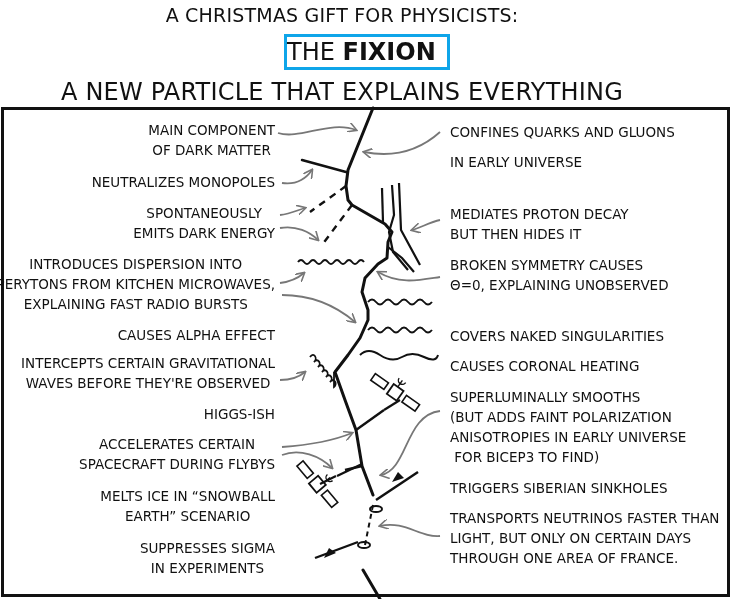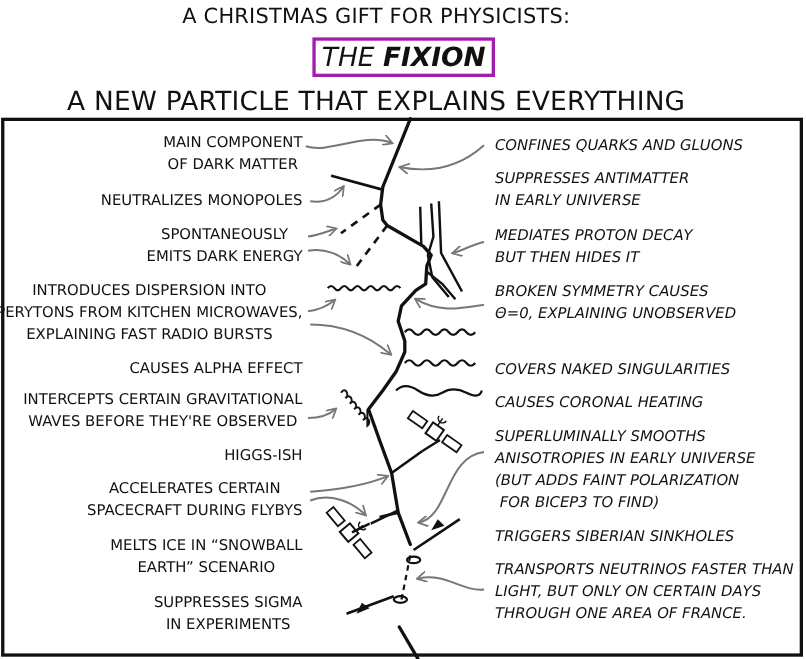--- a/index.html
+++ b/index.html
@@ -2,30 +2,30 @@
 <html><head>
 <meta charset="utf-8">
 <style>
   html, body { margin: 0; padding: 0; background: #ffffff; }
   body { width: 733px; height: 599px; position: relative; overflow: hidden;
          font-family: "DejaVu Sans", sans-serif; color: #111; }
   .title-line { position: absolute; left: 0; width: 612px; text-align: center;
                 text-transform: uppercase; letter-spacing: 0.2px; margin-left: 36px; }
   #t1 { top: 4px; font-size: 19px; }
   #fix-box { position: absolute; left: 284px; top: 34px; width: 166px; height: 36px;
-             border: 3px solid #a21caf; box-sizing: border-box; text-align: center;
-             font-size: 24px; line-height: 30px; font-style: italic; }
+             border: 3px solid #0ea5e9; box-sizing: border-box; text-align: left;
+             font-size: 24px; line-height: 30px; }
   #fix-box b { font-weight: bold; }
   #t3 { top: 78px; font-size: 24px; }
   #panel { position: absolute; left: 1px; top: 107px; width: 729px; height: 490px;
            border: 3px solid #111; box-sizing: border-box; }
   .lbl { position: absolute; font-size: 13.5px; line-height: 20px; text-transform: uppercase;
          white-space: nowrap; }
   .left { text-align: center; right: 458px; }
-  .right { text-align: left; left: 450px; font-style: italic; }
+  .right { text-align: left; left: 450px; }
   svg#diagram { position: absolute; left: 0; top: 0; }
 </style>
 </head>
 <body>
 
 <div class="title-line" id="t1">A Christmas gift for physicists:</div>
 <div id="fix-box">
   <span>THE</span>
   <b>FIXION</b>
 </div>
@@ -157,41 +157,40 @@
 </div>
 <div class="lbl left" style="top:538px">
   <div>Suppresses sigma</div>
   <div>in experiments</div>
 </div>
 
 <div class="lbl right" style="top:122px">
   <div>Confines quarks and gluons</div>
 </div>
 <div class="lbl right" style="top:152px">
-  <div>Suppresses antimatter</div>
   <div>in early universe</div>
 </div>
 <div class="lbl right" style="top:204px">
   <div>Mediates proton decay</div>
   <div>but then hides it</div>
 </div>
 <div class="lbl right" style="top:255px">
   <div>Broken symmetry causes</div>
   <div>θ=0, explaining unobserved</div>
 </div>
 <div class="lbl right" style="top:326px">
   <div>Covers naked singularities</div>
 </div>
 <div class="lbl right" style="top:356px">
   <div>Causes coronal heating</div>
 </div>
 <div class="lbl right" style="top:387px">
   <div>Superluminally smooths</div>
+  <div>(but adds faint polarization</div>
   <div>anisotropies in early universe</div>
-  <div>(but adds faint polarization</div>
   <div style="white-space:pre"> for BICEP3 to find)</div>
 </div>
 <div class="lbl right" style="top:478px">
   <div>Triggers Siberian sinkholes</div>
 </div>
 <div class="lbl right" style="top:508px">
   <div>Transports neutrinos faster than</div>
   <div>light, but only on certain days</div>
   <div>through one area of France.</div>
 </div>

